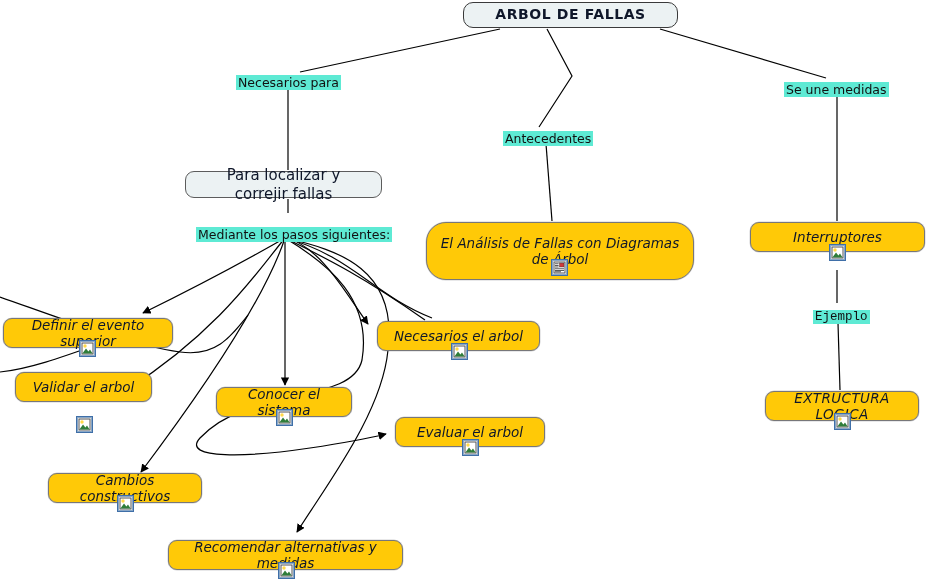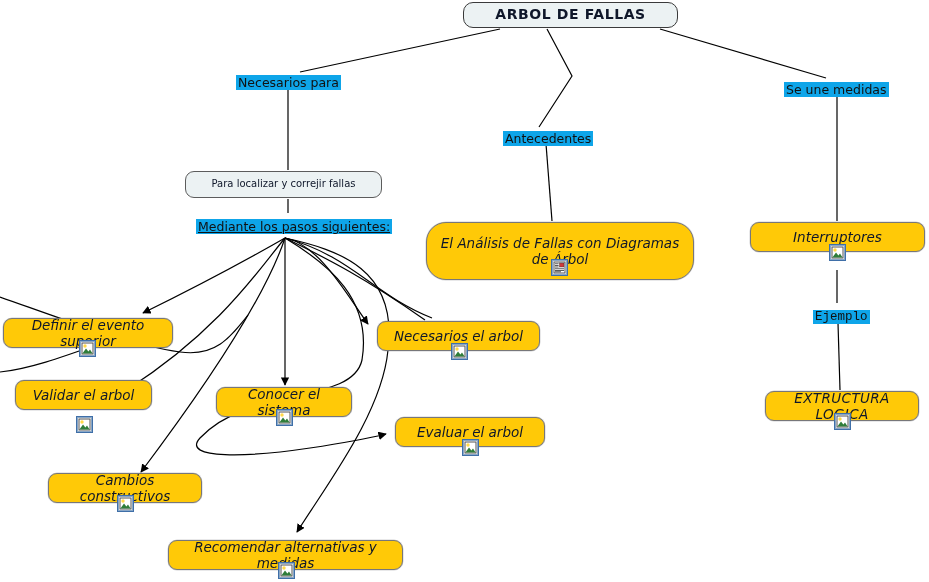--- a/index.html
+++ b/index.html
@@ -43,42 +43,42 @@
     background: #FFC907;
     border: 1px solid #77777a;
     font-style: italic;
     font-size: 13.5px;
     padding: 4px 12px;
     box-shadow: 0 0 0 0.5px rgba(120,120,130,0.35);
   }
   .node-plain {
     background: #ECF2F3;
     border: 1px solid #5c5c5c;
-    font-size: 10px;
+    font-size: 15px;
     padding: 4px 12px;
   }
   .node-title {
     background: #ECF2F3;
     border: 1px solid #3a3a3a;
     font-size: 14px;
     font-weight: bold;
     letter-spacing: 0.6px;
     padding: 4px 14px;
     border-radius: 10px;
   }
   .node-caps {
     font-style: italic;
     letter-spacing: 0.4px;
   }
   .link-label {
     position: absolute;
     font-size: 12.5px;
     color: #111111;
     white-space: nowrap;
-    background: #0ea5e9;
+    background: #5eead4;
     padding: 0 2px;
     z-index: 2;
   }
   .res-icon {
     position: absolute;
     width: 17px;
     height: 17px;
     z-index: 4;
     border: 1px solid #3f6fa8;
     background: #dbe6f2;
@@ -201,21 +201,21 @@
   </div>
   <span class="res-icon" style="left:451px; top:343px;">
     <svg width="15" height="15" viewBox="0 0 15 15">
       <rect x="0.5" y="0.5" width="14" height="14" fill="#ffffff" stroke="#8aa8c8"></rect>
       <rect x="2" y="2" width="11" height="11" fill="#ffffff" stroke="#555"></rect>
       <circle cx="5" cy="5" r="1.7" fill="#ffd94a"></circle>
       <path d="M 2.4 12.6 L 6 7.4 L 8.4 10.6 L 10 8.6 L 12.6 12.6 Z" fill="#2f7d3a"></path>
     </svg>
   </span>
 
-  <div class="node node-concept" style="left:15px; top:380px; width:137px; height:30px;">
+  <div class="node node-concept" style="left:15px; top:372px; width:137px; height:30px;">
     <span>Validar el arbol</span>
   </div>
   <span class="res-icon" style="left:76px; top:416px;">
     <svg width="15" height="15" viewBox="0 0 15 15">
       <rect x="0.5" y="0.5" width="14" height="14" fill="#ffffff" stroke="#8aa8c8"></rect>
       <rect x="2" y="2" width="11" height="11" fill="#ffffff" stroke="#555"></rect>
       <circle cx="5" cy="5" r="1.7" fill="#ffd94a"></circle>
       <path d="M 2.4 12.6 L 6 7.4 L 8.4 10.6 L 10 8.6 L 12.6 12.6 Z" fill="#2f7d3a"></path>
     </svg>
   </span>
@@ -264,16 +264,16 @@
       <rect x="0.5" y="0.5" width="14" height="14" fill="#ffffff" stroke="#8aa8c8"></rect>
       <rect x="2" y="2" width="11" height="11" fill="#ffffff" stroke="#555"></rect>
       <circle cx="5" cy="5" r="1.7" fill="#ffd94a"></circle>
       <path d="M 2.4 12.6 L 6 7.4 L 8.4 10.6 L 10 8.6 L 12.6 12.6 Z" fill="#2f7d3a"></path>
     </svg>
   </span>
 
   <span class="link-label" style="left:236px; top:75px;">Necesarios para</span>
   <span class="link-label" style="left:503px; top:131px;">Antecedentes</span>
   <span class="link-label" style="left:784px; top:82px;">Se une medidas</span>
-  <span class="link-label" style="left:196px; top:219px;text-decoration:underline;">Mediante los pasos siguientes:</span>
+  <span class="link-label" style="left:196px; top:227px;">Mediante los pasos siguientes:</span>
   <span class="link-label" style="left:813px; top:310px;font-family:Liberation Mono, monospace;">Ejemplo</span>
 
 </div>
 
 </body></html>

